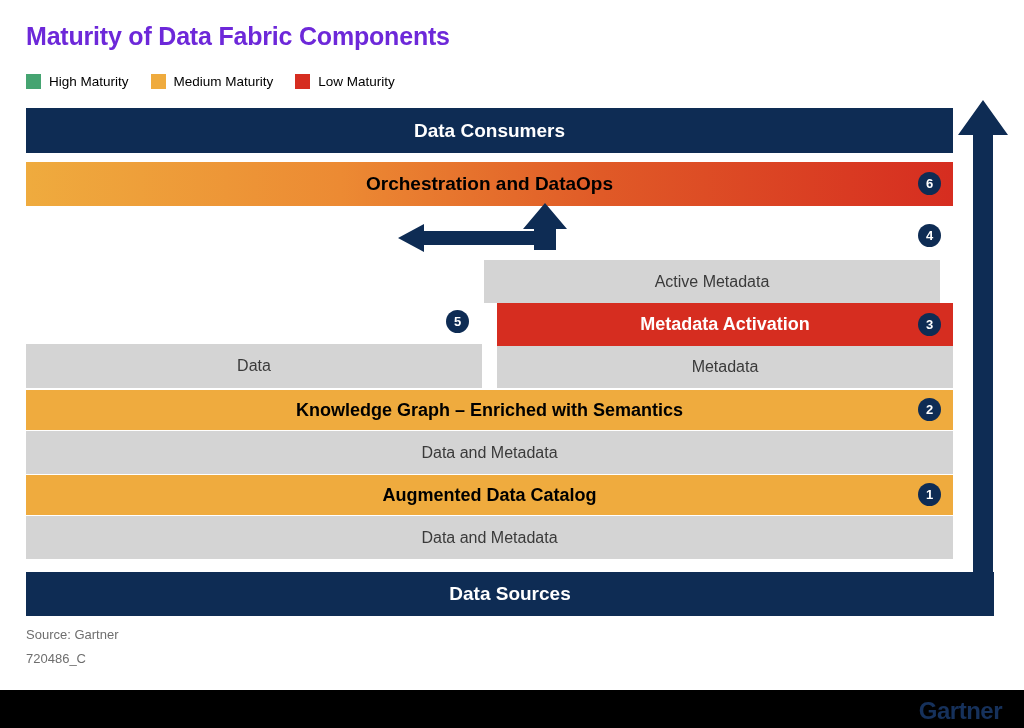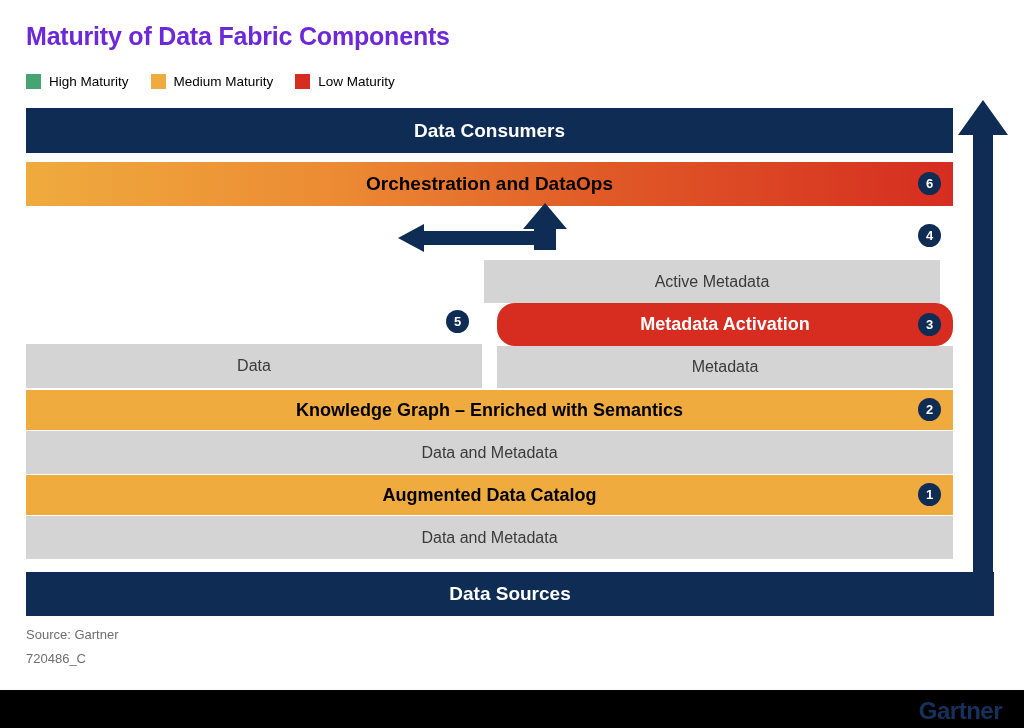--- a/index.html
+++ b/index.html
@@ -28,21 +28,21 @@
     display: flex; align-items: center; justify-content: center;
   }
   .bar-label { text-align: center; line-height: 1.12; }
 
   .navy-bar { background: #0E2C54; }
   .navy-bar .bar-label { color: #ffffff; font-weight: bold; font-size: 19px; }
 
   .amber-bar { background: #EFAB3E; }
   .amber-bar .bar-label { color: #000000; font-weight: bold; font-size: 18px; }
 
-  .red-bar { background: #D62D20; border-radius: 18px; }
+  .red-bar { background: #D62D20; }
   .red-bar .bar-label { color: #ffffff; font-weight: bold; font-size: 18px; }
 
   .green-bar { background: #45A471; }
   .green-bar .bar-label { color: #000000; font-weight: bold; font-size: 19px; }
 
   .grey-bar { background: #D4D4D4; }
   .grey-bar .bar-label { color: #3A3A3A; font-weight: normal; font-size: 16px; }
 
   .grad-bar { background: linear-gradient(90deg, #EFAB3E 0%, #EC8A33 34%, #E05A27 62%, #D62D20 100%); }
   .grad-bar .bar-label { color: #000000; font-weight: bold; font-size: 19px; }

